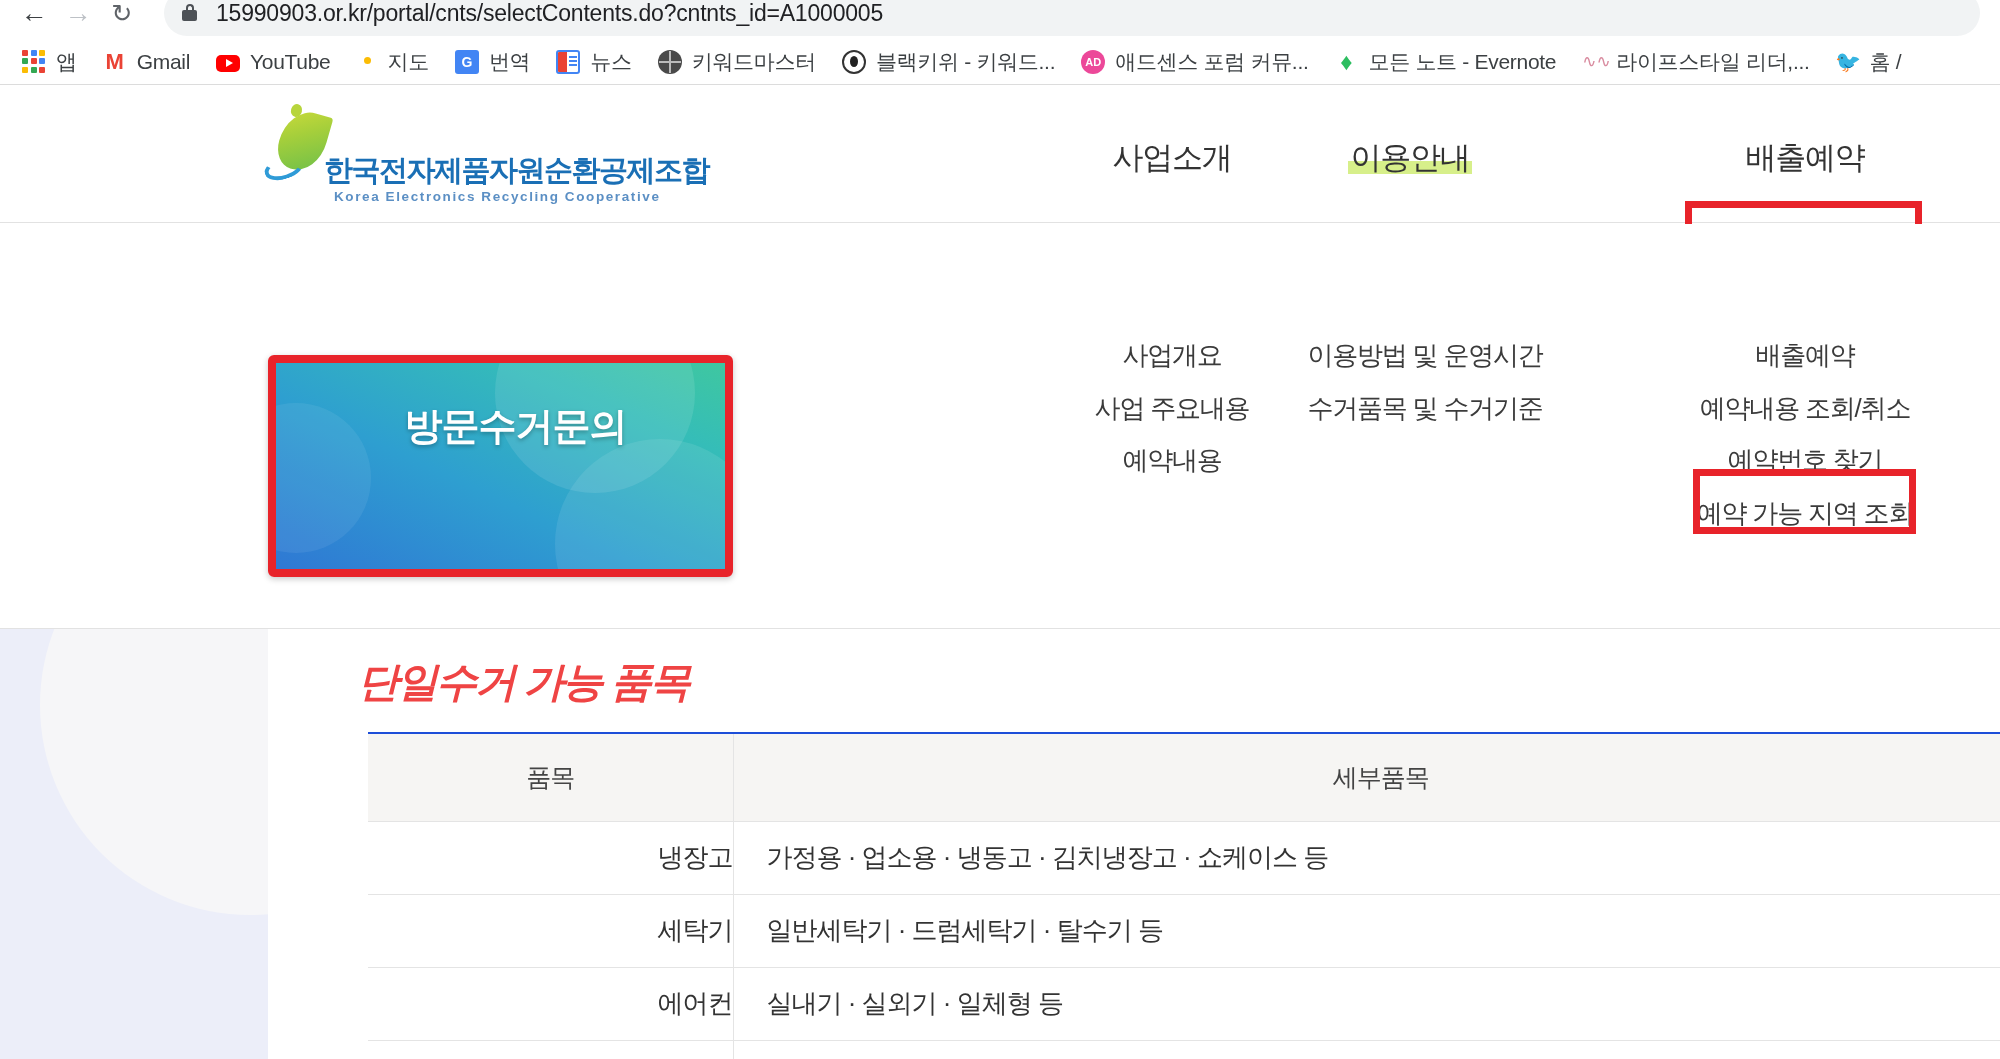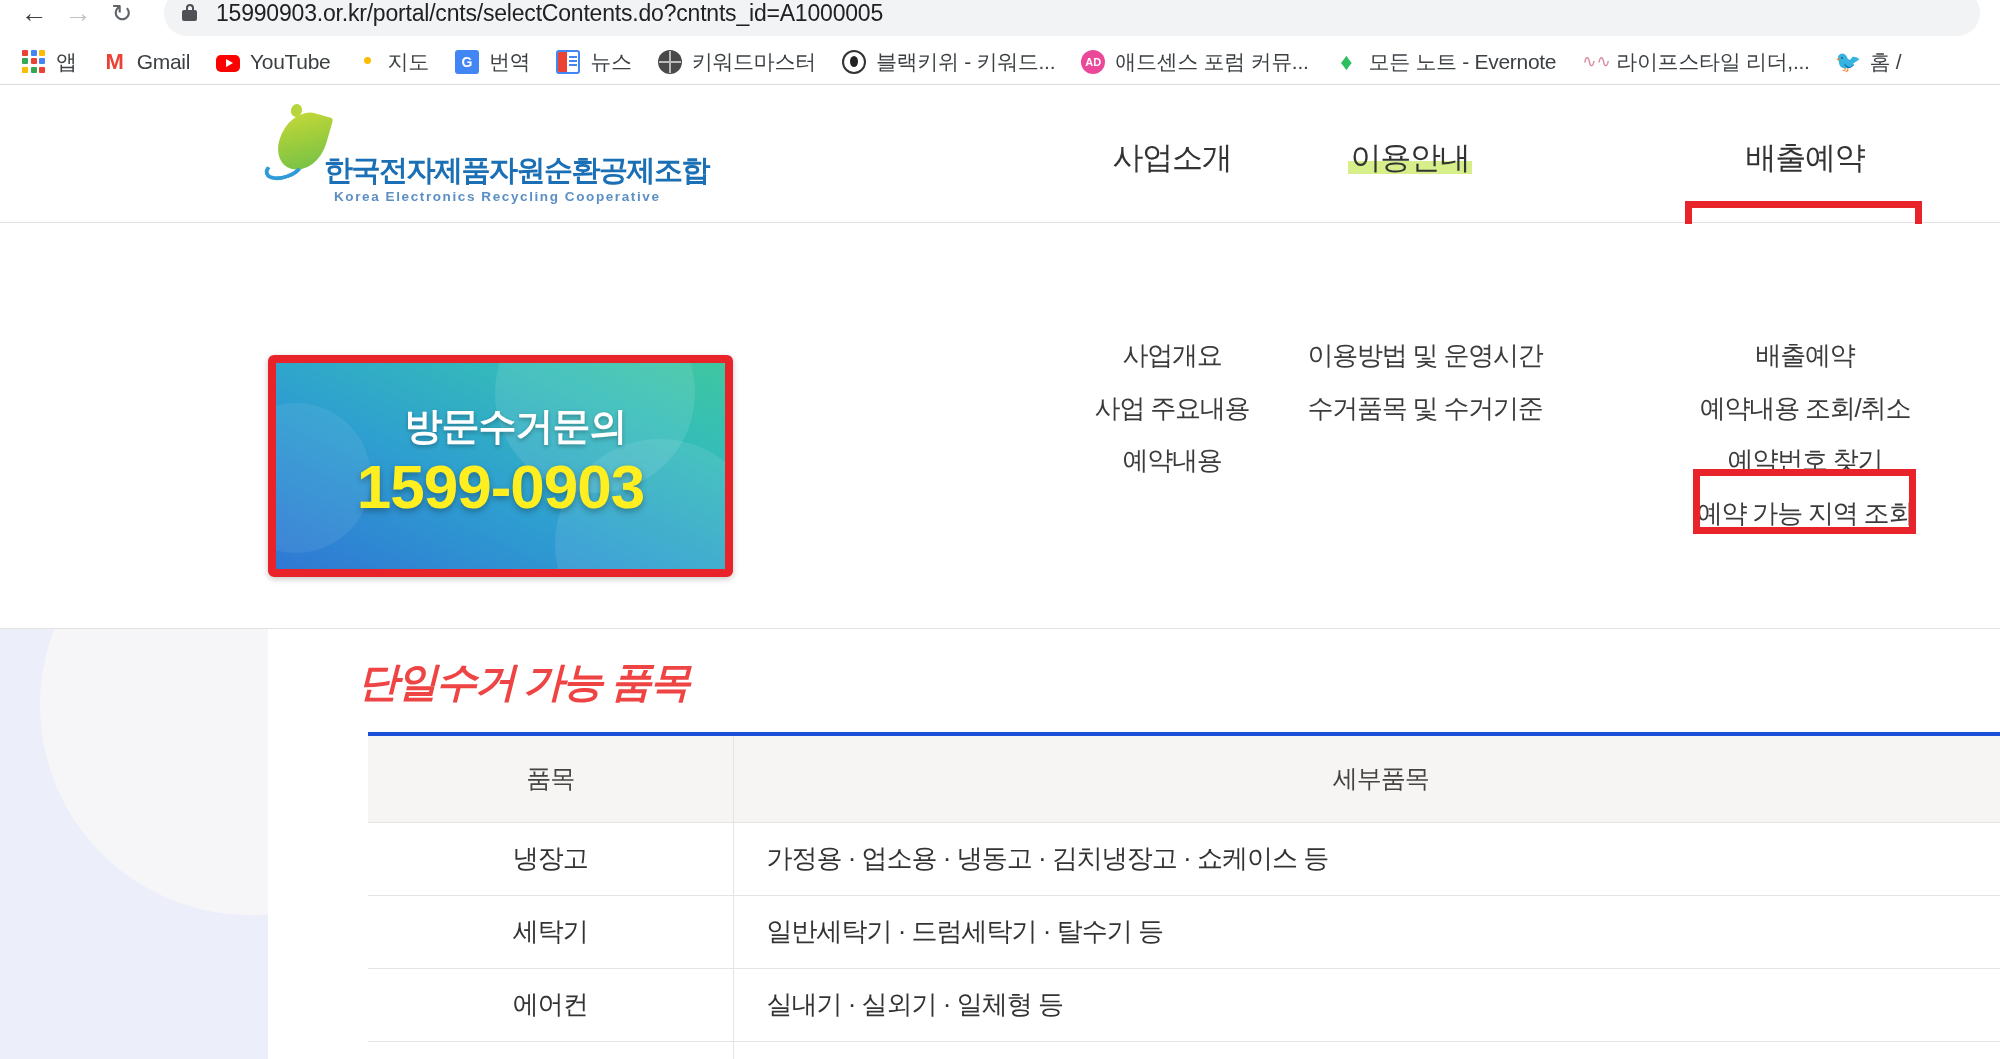--- a/index.html
+++ b/index.html
@@ -268,26 +268,26 @@
   }
   table.items th, table.items td {
     border-bottom: 1px solid #e4e4e4;
     font-weight: normal;
   }
   table.items thead tr { background: #f6f5f3; }
   table.items thead th {
     height: 88px;
     font-size: 25px; color: #444444;
     letter-spacing: -1px;
-    border-top: 4px solid #1d4ed8;
+    border-top: 2px solid #1d4ed8;
   }
   table.items thead th.c1 { width: 365px; text-align: center; border-right: 1px solid #e4e4e4; }
   table.items thead th.c2 { text-align: center; }
   table.items tbody td { height: 73px; font-size: 26px; color: #333333; letter-spacing: -1px; }
-  table.items tbody td.c1 { text-align: center; border-right: 1px solid #e4e4e4; }
+  table.items tbody td.c1 { text-align: right; border-right: 1px solid #e4e4e4; }
   table.items tbody td.c2 { text-align: left; padding-left: 33px; }
 </style>
 </head>
 <body>
 
 <div class="browser-chrome">
 
   <div class="omnibox-row">
     <div class="nav-btn back">←</div>
     <div class="nav-btn fwd">→</div>
@@ -406,21 +406,20 @@
     </div>
   </div>
 
   <div class="mega">
 
     <div class="promo">
       <span class="c1"></span>
         <span class="c2"></span>
         <span class="c3"></span>
       <div class="promo-line1">방문수거문의</div>
-      <div class="promo-line2">1599-0903</div>
     </div>
 
     <div class="submenu-col sub-1">
       <div class="submenu-item">사업개요</div>
       <div class="submenu-item">사업 주요내용</div>
       <div class="submenu-item">예약내용</div>
     </div>
 
     <div class="submenu-col sub-2">
       <div class="submenu-item">이용방법 및 운영시간</div>

